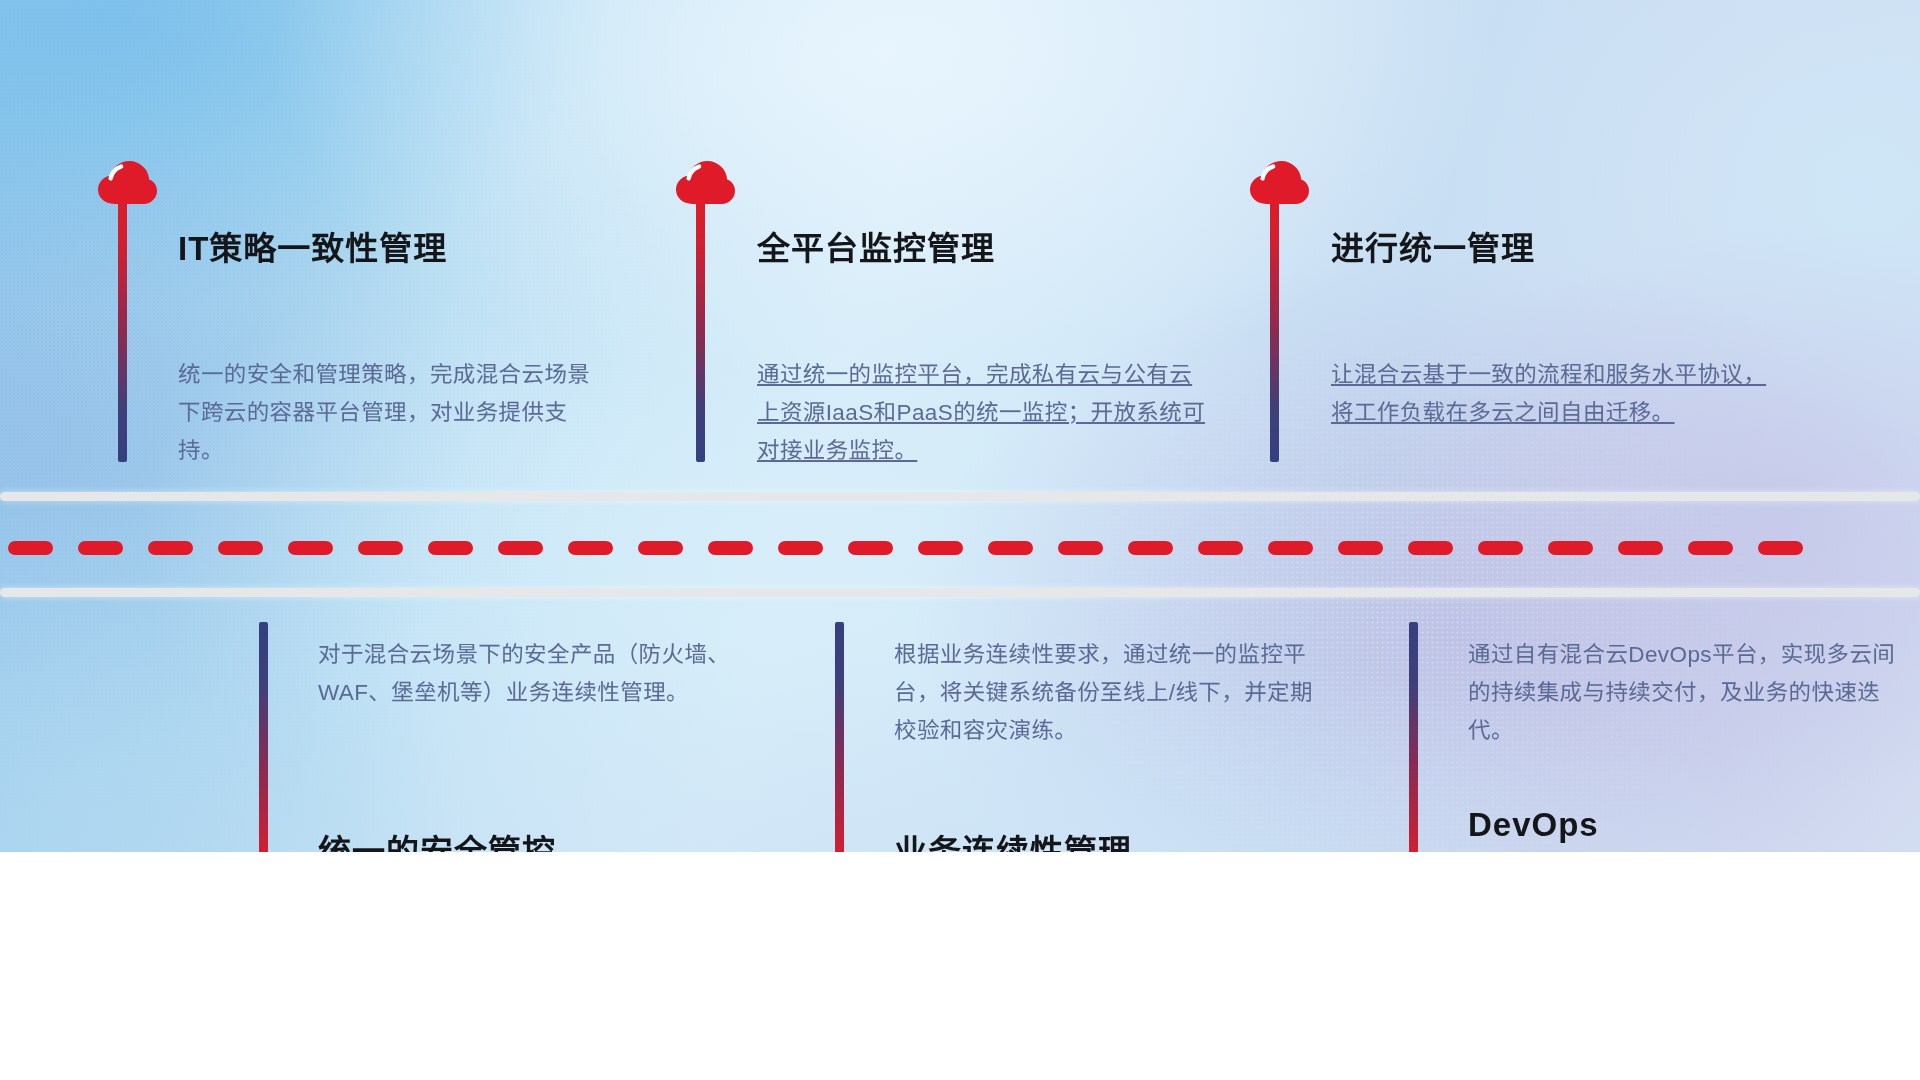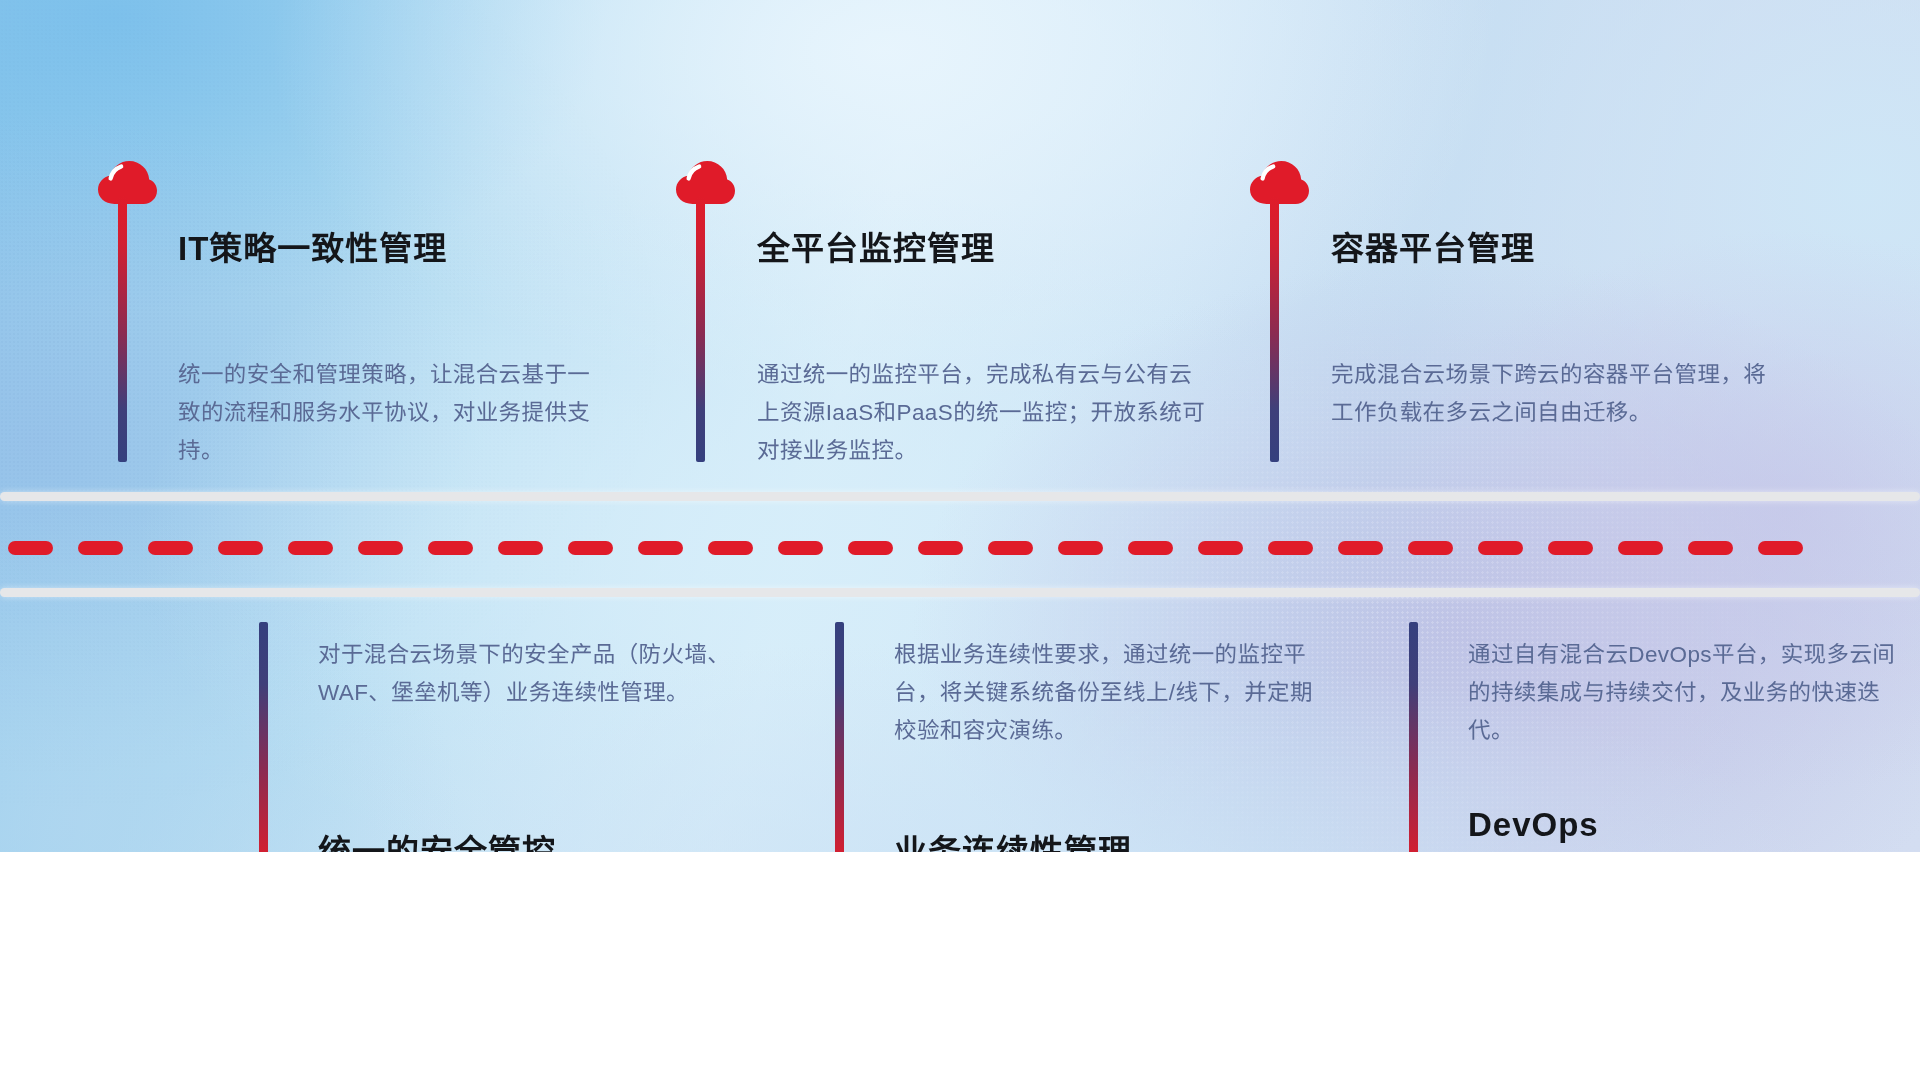--- a/index.html
+++ b/index.html
@@ -133,21 +133,21 @@
     white-space:nowrap;
   }
   .body{
     position:absolute;
     font-size:22.5px;
     line-height:38px;
     color:#5a6a95;
     letter-spacing:.4px;
     width:430px;
   }
-  .body-wide{ width:450px; }
+  .body-wide{ width:450px;text-decoration:underline; }
 </style>
 </head>
 <body>
 
 <div class="stage">
 
   <div class="bg-layer bg-base"></div>
   <div class="bg-layer bg-glow-tl"></div>
   <div class="bg-layer bg-glow-top-center"></div>
   <div class="bg-layer bg-glow-right"></div>
@@ -162,21 +162,21 @@
 
   <div class="col">
     <div class="cloud" style="left:96px; top:158px;">
       <svg viewBox="0 0 62 48" xmlns="http://www.w3.org/2000/svg">
         <path d="M18.5 46C8.6 46 2 39.6 2 31.6c0-7.1 5.2-12.9 12.2-13.9C16.6 9.2 24.2 3 33.3 3c10.6 0 19.2 8.2 19.9 18.5C58.2 23.4 61 27.7 61 32.8 61 40.1 55 46 47.6 46Z" fill="#e01b29"></path>
         <path d="M14.6 20.5c1.1-5.6 5.2-10.2 10.6-12.1" fill="none" stroke="#ffffff" stroke-width="4.2" stroke-linecap="round"></path>
       </svg>
     </div>
     <div class="stem stem-top" style="left:118px; top:196px; height:266px;"></div>
     <div class="heading" style="left:178px; top:222px;">IT策略一致性管理</div>
-    <div class="body" style="left:178px; top:356px;">统一的安全和管理策略，让混合云基于一致的流程和服务水平协议，对业务提供支持。</div>
+    <div class="body" style="left:178px; top:356px;">统一的安全和管理策略，完成混合云场景下跨云的容器平台管理，对业务提供支持。</div>
   </div>
 
   <div class="col">
     <div class="cloud" style="left:674px; top:158px;">
       <svg viewBox="0 0 62 48" xmlns="http://www.w3.org/2000/svg">
         <path d="M18.5 46C8.6 46 2 39.6 2 31.6c0-7.1 5.2-12.9 12.2-13.9C16.6 9.2 24.2 3 33.3 3c10.6 0 19.2 8.2 19.9 18.5C58.2 23.4 61 27.7 61 32.8 61 40.1 55 46 47.6 46Z" fill="#e01b29"></path>
         <path d="M14.6 20.5c1.1-5.6 5.2-10.2 10.6-12.1" fill="none" stroke="#ffffff" stroke-width="4.2" stroke-linecap="round"></path>
       </svg>
     </div>
     <div class="stem stem-top" style="left:696px; top:196px; height:266px;"></div>
@@ -185,22 +185,22 @@
   </div>
 
   <div class="col">
     <div class="cloud" style="left:1248px; top:158px;">
       <svg viewBox="0 0 62 48" xmlns="http://www.w3.org/2000/svg">
         <path d="M18.5 46C8.6 46 2 39.6 2 31.6c0-7.1 5.2-12.9 12.2-13.9C16.6 9.2 24.2 3 33.3 3c10.6 0 19.2 8.2 19.9 18.5C58.2 23.4 61 27.7 61 32.8 61 40.1 55 46 47.6 46Z" fill="#e01b29"></path>
         <path d="M14.6 20.5c1.1-5.6 5.2-10.2 10.6-12.1" fill="none" stroke="#ffffff" stroke-width="4.2" stroke-linecap="round"></path>
       </svg>
     </div>
     <div class="stem stem-top" style="left:1270px; top:196px; height:266px;"></div>
-    <div class="heading" style="left:1331px; top:222px;">容器平台管理</div>
-    <div class="body body-wide" style="left:1331px; top:356px;">完成混合云场景下跨云的容器平台管理，将工作负载在多云之间自由迁移。</div>
+    <div class="heading" style="left:1331px; top:222px;">进行统一管理</div>
+    <div class="body body-wide" style="left:1331px; top:356px;">让混合云基于一致的流程和服务水平协议，将工作负载在多云之间自由迁移。</div>
   </div>
 
   <div class="divider divider-rule rule-top"></div>
   <div class="divider dashes" id="dash-row">
       <div class="dash" style="background: rgb(224, 27, 41);"></div>
       <div class="dash" style="background: rgb(224, 27, 41);"></div>
       <div class="dash" style="background: rgb(224, 27, 41);"></div>
       <div class="dash" style="background: rgb(224, 27, 41);"></div>
       <div class="dash" style="background: rgb(224, 27, 41);"></div>
       <div class="dash" style="background: rgb(224, 27, 41);"></div>

